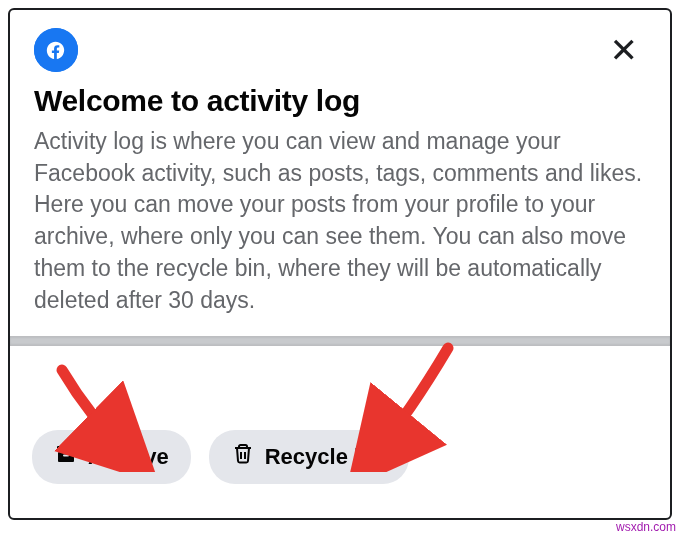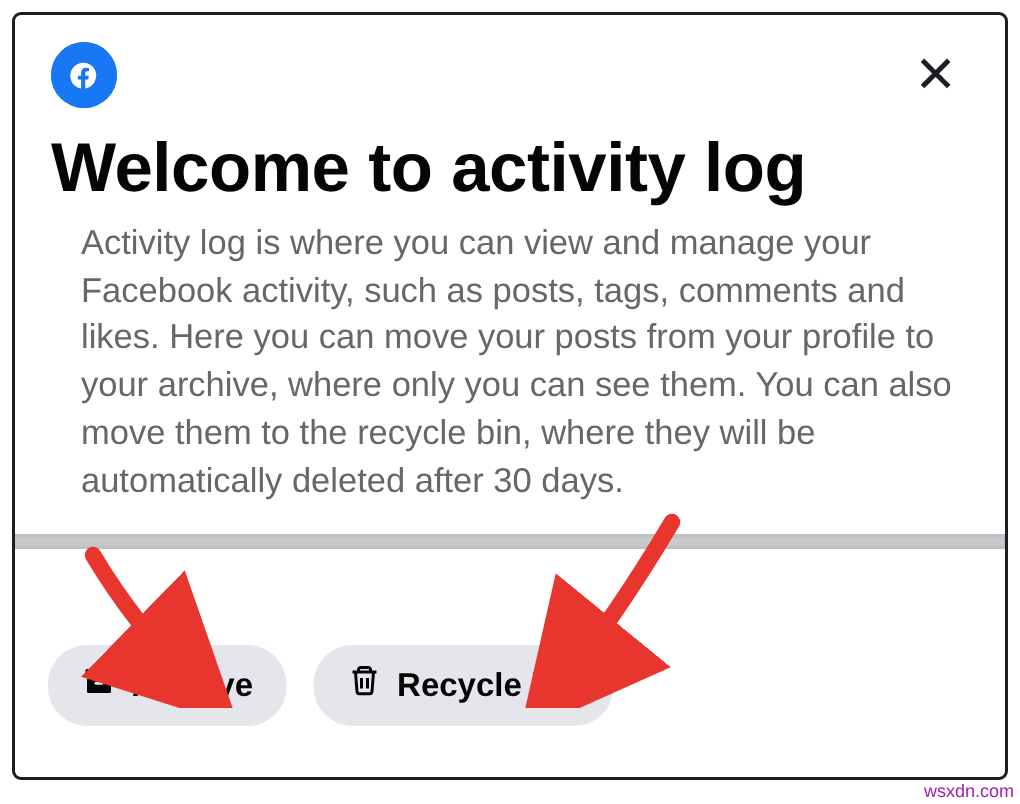--- a/index.html
+++ b/index.html
@@ -37,32 +37,31 @@
     .fb-logo svg { width: 44px; height: 44px; }
     .close-icon {
       font-size: 34px;
       font-weight: 300;
       color: #1c1e21;
       cursor: pointer;
       padding: 4px 8px;
       line-height: 1;
     }
     .title {
-      font-size: 46px;
+      font-size: 30px;
       font-weight: 800;
       color: #050505;
       padding: 8px 24px 8px 24px;
       letter-spacing: -0.3px;
     }
     .body-text {
       font-size: 23px;
       line-height: 1.38;
       color: #65676b;
       padding: 0 24px 20px 24px;
-      margin-left: 20px;
     }
     .divider-band {
       height: 10px;
       background: #c8cacd;
       box-shadow: inset 0 2px 2px rgba(0,0,0,0.06), inset 0 -2px 2px rgba(0,0,0,0.06);
     }
     .button-row {
       display: flex;
       gap: 18px;
       padding: 24px 22px;

